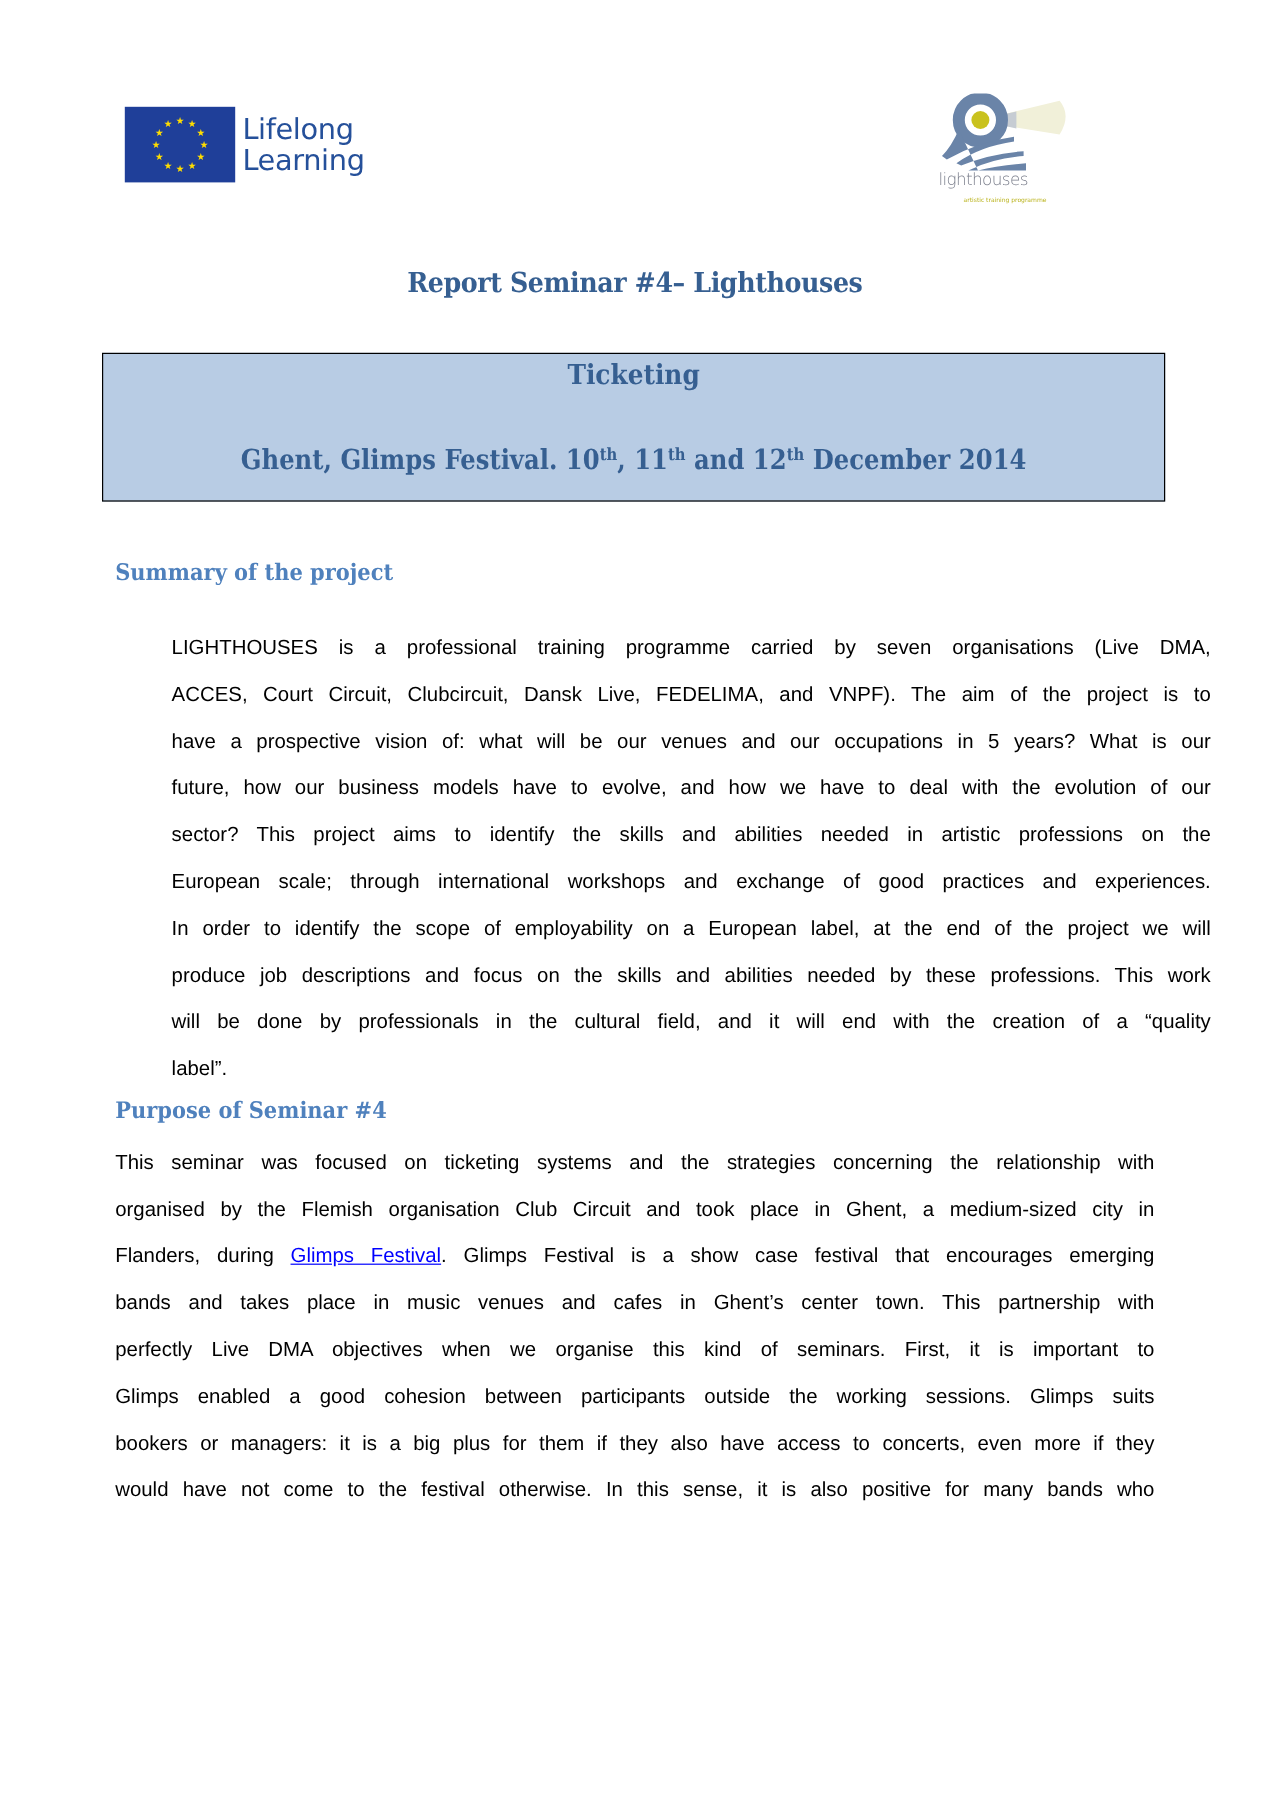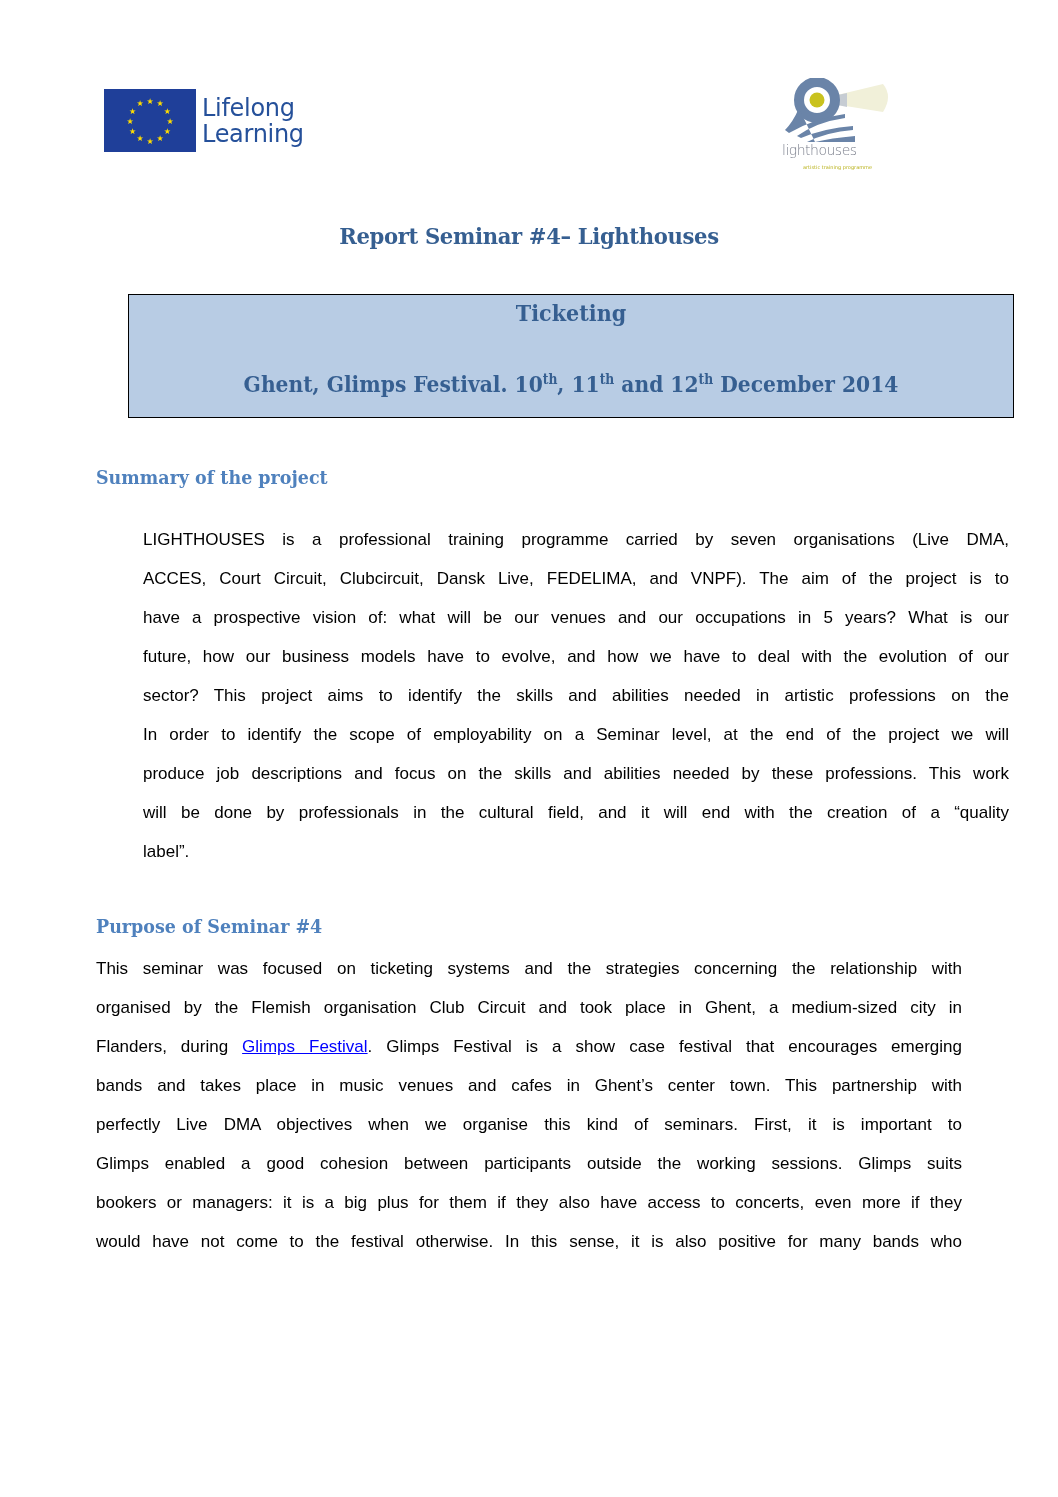--- a/index.html
+++ b/index.html
@@ -8,21 +8,21 @@
   .logo-ll { position: absolute; left: 104px; top: 89px; width: 215px; height: 70px; }
   .eu-flag { position: absolute; left: 0; top: 0; width: 92px; height: 63px; background: #1f3f99; }
   .ll-text { position: absolute; left: 98px; top: 6px; font-family: "DejaVu Sans", sans-serif; color: #25509a; font-size: 24px; line-height: 26px; letter-spacing: -0.3px; }
 
   .logo-lh { position: absolute; left: 775px; top: 78px; width: 120px; height: 100px; }
   .lh-word { position: absolute; left: 7px; top: 64px; font-family: "DejaVu Sans", sans-serif; font-size: 14px; color: #7b7f8c; letter-spacing: -0.5px; font-weight: 300; }
   .lh-tag { position: absolute; left: 28px; top: 86px; font-family: "DejaVu Sans", sans-serif; font-size: 5px; color: #b9b21a; white-space: nowrap; }
 
   .report-title { position: absolute; left: 0; width: 1058px; top: 222px; text-align: center; font-family: "DejaVu Serif", serif; font-weight: bold; font-size: 23px; color: #365f91; letter-spacing: -0.4px; transform: scaleX(0.92); }
 
-  .title-box { position: absolute; left: 85px; top: 294px; width: 886px; height: 124px; background: #b8cce4; border: 1px solid #000; box-sizing: border-box; margin-left: 43px; }
+  .title-box { position: absolute; left: 85px; top: 294px; width: 886px; height: 124px; background: #b8cce4; border: 1px solid #000; box-sizing: border-box; }
   .box-line1 { position: absolute; left: 0; right: 0; top: 4px; text-align: center; font-family: "DejaVu Serif", serif; font-weight: bold; font-size: 23px; color: #365f91; transform: scaleX(0.9); }
   .box-line2 { position: absolute; left: 0; right: 0; top: 75px; text-align: center; font-family: "DejaVu Serif", serif; font-weight: bold; font-size: 23px; color: #365f91; transform: scaleX(0.88); white-space: nowrap; }
   .box-line2 sup { font-size: 14px; vertical-align: 8px; line-height: 0; }
 
   .section-h { position: absolute; left: 96px; font-family: "DejaVu Serif", serif; font-weight: bold; font-size: 19px; color: #4f81bd; transform-origin: left center; transform: scaleX(0.92); white-space: nowrap; }
 
   .body-text { position: absolute; left: 96px; width: 866px; font-family: "Liberation Sans", sans-serif; font-size: 17px; line-height: 39px; text-align: justify; }
   .body-text .ln { display: block; height: 39px; text-align: justify; text-align-last: justify; white-space: nowrap; overflow: visible; }
   .body-text .ln.last { text-align-last: left; }
   a.link { color: #0000ff; text-decoration: underline; }
@@ -72,21 +72,22 @@
   <div class="box-line2"><span>Ghent, Glimps Festival. 10</span><sup>th</sup><span>, 11</span><sup>th</sup><span> and 12</span><sup>th</sup><span> December 2014</span></div>
 </div>
 
 <div class="section-h" style="top:466px;">Summary of the project</div>
 <div class="body-text" style="top:520px;margin-left:47px;" id="sec0">
     <span class="ln">LIGHTHOUSES is a professional training programme carried by seven organisations (Live DMA,</span>
     <span class="ln">ACCES, Court Circuit, Clubcircuit, Dansk Live, FEDELIMA, and VNPF). The aim of the project is to</span>
     <span class="ln">have a prospective vision of: what will be our venues and our occupations in 5 years? What is our</span>
     <span class="ln">future, how our business models have to evolve, and how we have to deal with the evolution of our</span>
     <span class="ln">sector? This project aims to identify the skills and abilities needed in artistic professions on the</span>
-    <span class="ln">In order to identify the scope of employability on a Seminar level, at the end of the project we will</span>
+    <span class="ln">European scale; through international workshops and exchange of good practices and experiences.</span>
+    <span class="ln">In order to identify the scope of employability on a European label, at the end of the project we will</span>
     <span class="ln">produce job descriptions and focus on the skills and abilities needed by these professions. This work</span>
     <span class="ln">will be done by professionals in the cultural field, and it will end with the creation of a “quality</span>
     <span class="ln last">label”.</span>
   </div>
 
 <div class="section-h" style="top:915px;">Purpose of Seminar #4</div>
 <div class="body-text" style="top:949px;" id="sec1">
     <span class="ln">This seminar was focused on ticketing systems and the strategies concerning the relationship with</span>
     <span class="ln">organised by the Flemish organisation Club Circuit and took place in Ghent, a medium-sized city in</span>
     <span class="ln"><span>Flanders, during </span><a class="link" href="#" style="color: rgb(0, 0, 255);">Glimps Festival</a><span>. Glimps Festival is a show case festival that encourages emerging</span></span>

